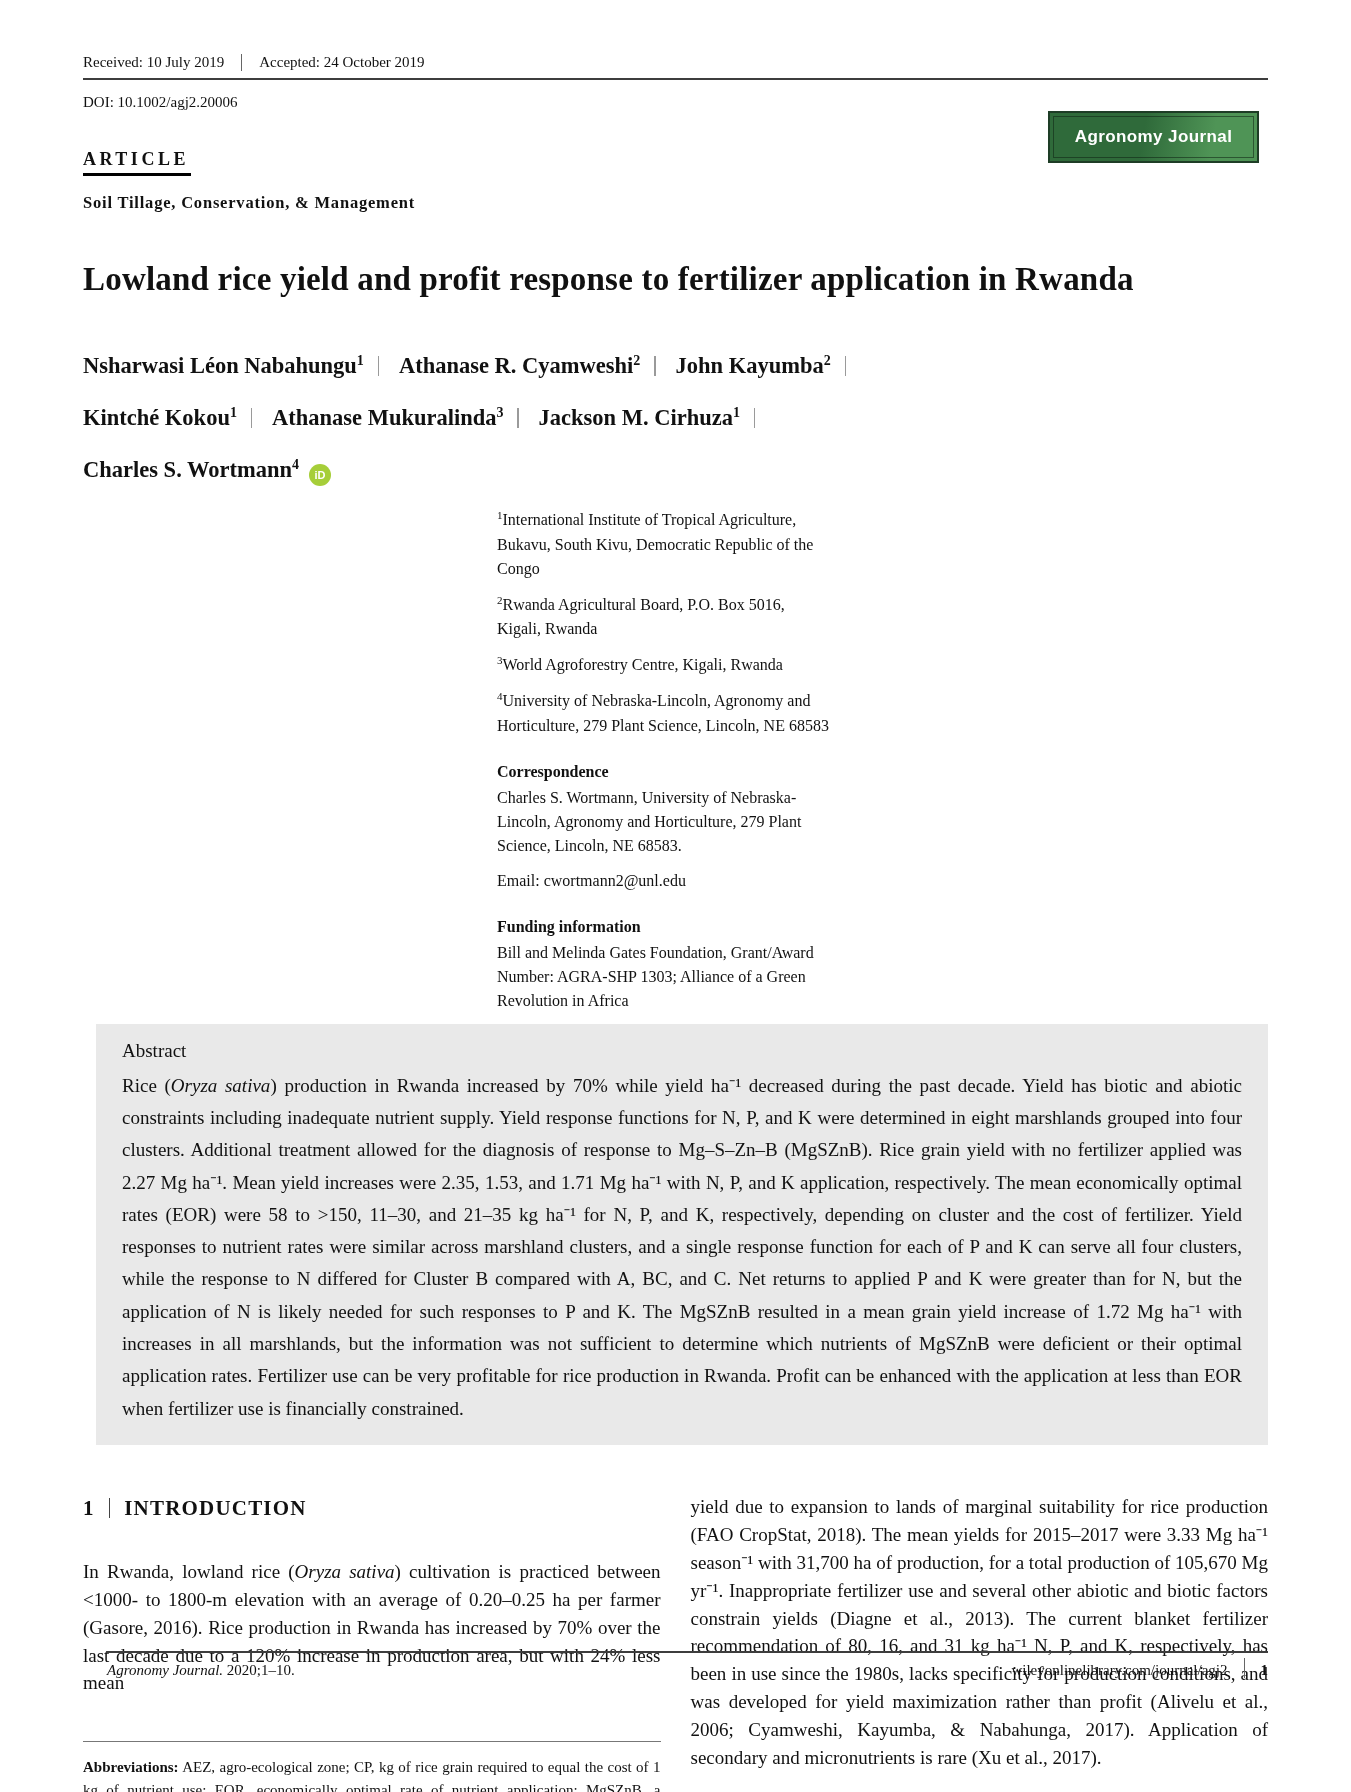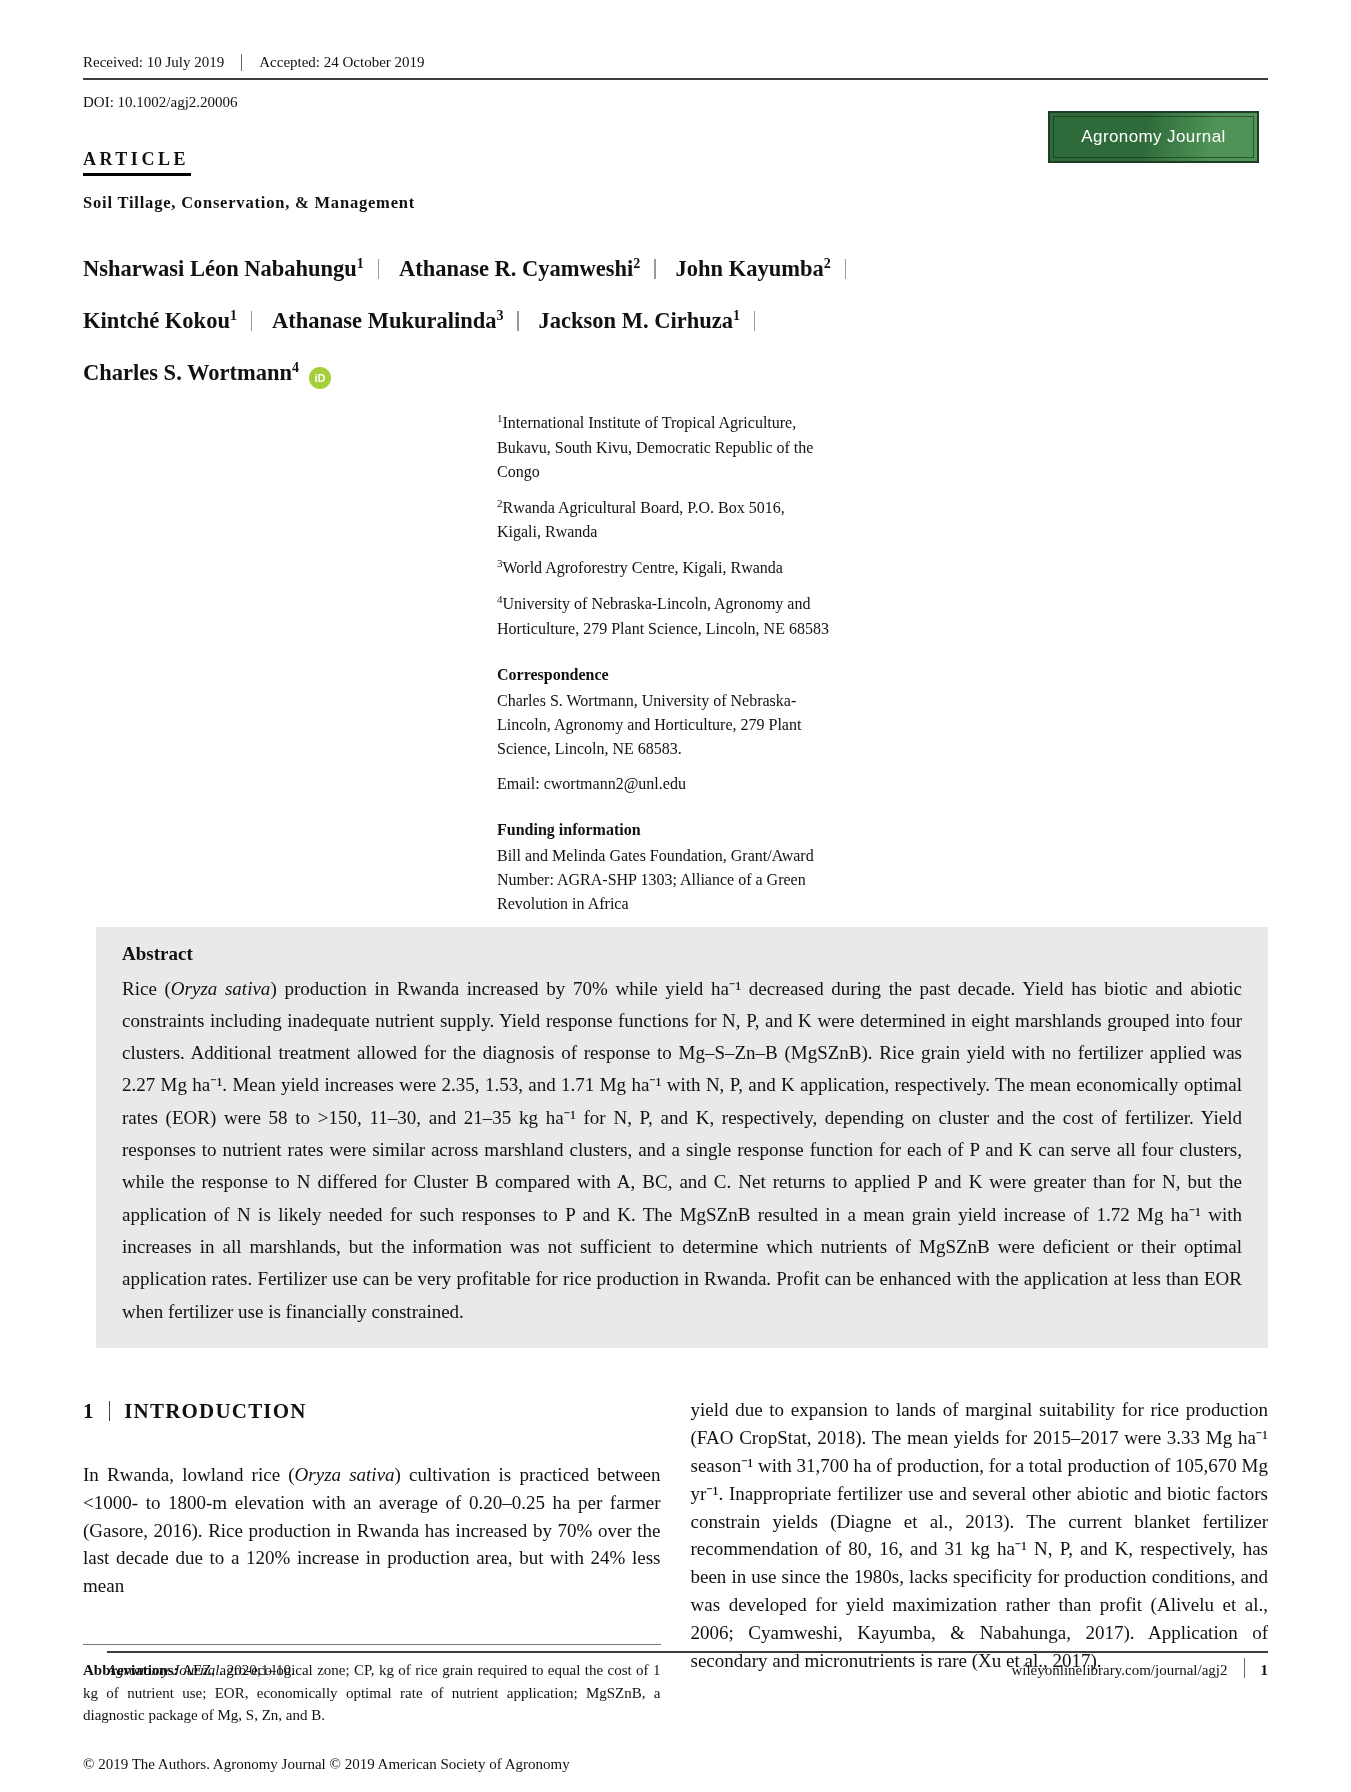--- a/index.html
+++ b/index.html
@@ -22,21 +22,21 @@
   .doi-row{margin-top:14px; font-size:15px;}
 
   .badge{
     position:absolute; left:1048px; top:111px; width:211px; height:52px;
     background:linear-gradient(100deg, var(--badge_dark,#2f6a3a) 45%, var(--badge_light,#4f9456) 78%);
     border:2px solid var(--badge_border,#1e3d26);
     display:flex; align-items:center; justify-content:center;
   }
   .badge::after{content:""; position:absolute; inset:3px; border:1px solid rgba(15,35,20,.55); pointer-events:none;}
   .badge span{
-    color:#fff; font-family:"Liberation Sans", sans-serif; font-weight:normal;
+    color:#fff; font-family:"Liberation Sans", sans-serif; font-weight:bold;
     font-size:17px; letter-spacing:.4px;
   }
 
   .article-label{
     display:inline-block; margin-top:38px; font-size:18px; font-weight:bold;
     letter-spacing:3.5px; border-bottom:3px solid #000; padding:0 2px 3px 0;
   }
   .category{margin-top:17px; font-size:16.5px; font-weight:bold; letter-spacing:.8px;}
 
   .title{
@@ -56,21 +56,21 @@
   }
 
   
   .info-row{display:flex; margin-top:6px; align-items:center;flex-direction:column;}
   .info-left{width:357px; padding:6px 22px 0 0; font-size:16px; line-height:1.5;}
   .info-left p{margin-bottom:11px;}
   .info-left sup{font-size:11px;}
   .block-heading{font-weight:bold; margin-top:22px; margin-bottom:2px; font-size:16px;}
   .info-divider{width:2px; background:#000;}
   .abstract-box{flex:1; margin-left:13px; background:var(--abstract_bg,#e9e9e9); padding:16px 26px 20px 26px;}
-  .abstract-heading{font-weight:bold; font-size:19px; margin-bottom:8px;}
+  .abstract-heading{font-weight:normal; font-size:19px; margin-bottom:8px;}
   .abstract-body{font-size:19px; line-height:1.7; text-align:justify;}
 
   
   .intro{margin-top:48px;}
   .columns{display:flex; gap:30px;}
   .col{flex:1; font-size:19px; line-height:1.47; text-align:justify;}
   .section-heading{font-size:21px; font-weight:bold; letter-spacing:1.2px; margin-bottom:34px; display:flex; align-items:center;}
   .section-heading .hbar{display:inline-block; width:1.5px; height:20px; background:#444; margin:0 14px;}
 
   .footnote-block{margin-top:44px; font-size:15px; line-height:1.5;}
@@ -102,20 +102,21 @@
 
     <div class="badge">
       <span>Agronomy Journal</span>
     </div>
 
     <div>
       <span class="article-label">ARTICLE</span>
     </div>
     <div class="category">Soil Tillage, Conservation, &amp; Management</div>
 
+    <h1 class="title">Lowland rice yield and profit response to fertilizer application in Rwanda</h1>
 
     <div class="authors">
       <span class="author-unit"><span>Nsharwasi Léon Nabahungu</span><sup>1</sup><span class="author-sep"></span></span>
       <span class="author-unit"><span>Athanase R. Cyamweshi</span><sup>2</sup><span class="author-sep"></span></span>
       <span class="author-unit"><span>John Kayumba</span><sup>2</sup><span class="author-sep"></span></span>
       <span class="author-unit"><span>Kintché Kokou</span><sup>1</sup><span class="author-sep"></span></span>
       <span class="author-unit"><span>Athanase Mukuralinda</span><sup>3</sup><span class="author-sep"></span></span>
       <span class="author-unit"><span>Jackson M. Cirhuza</span><sup>1</sup><span class="author-sep"></span></span>
       <span class="author-unit"><span>Charles S. Wortmann</span><sup>4</sup><span class="orcid">iD</span></span>
     </div>

